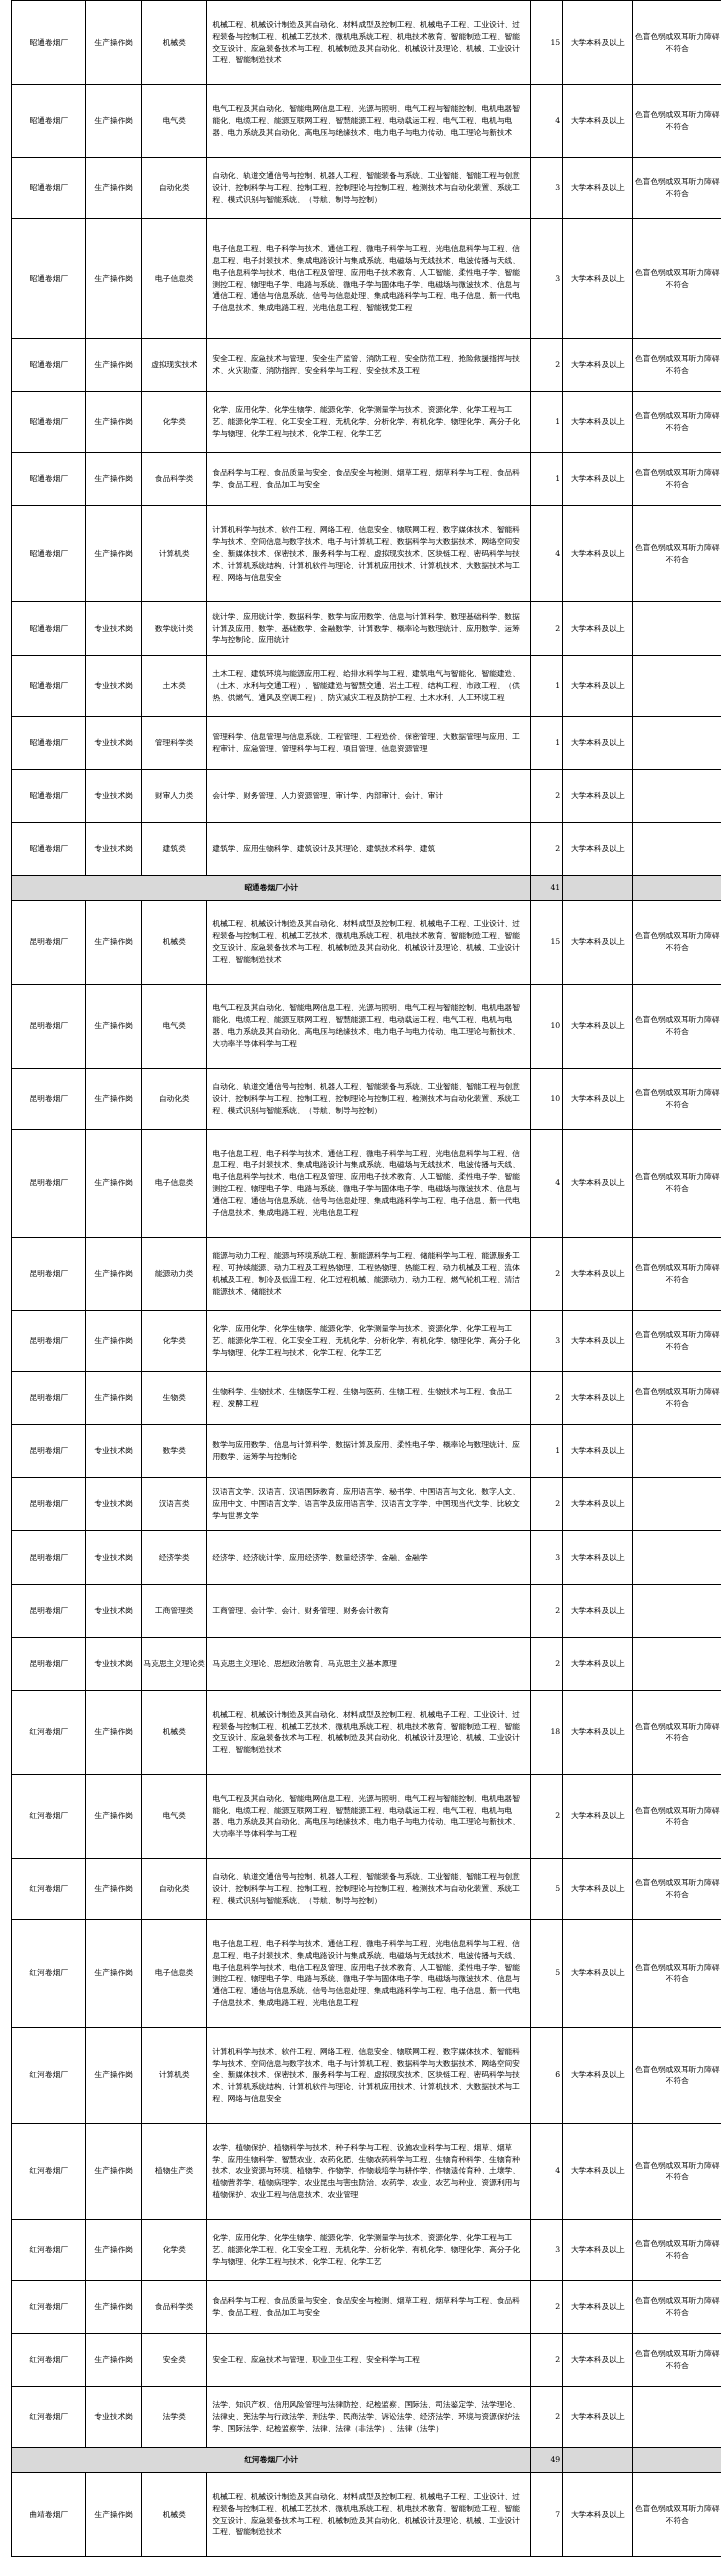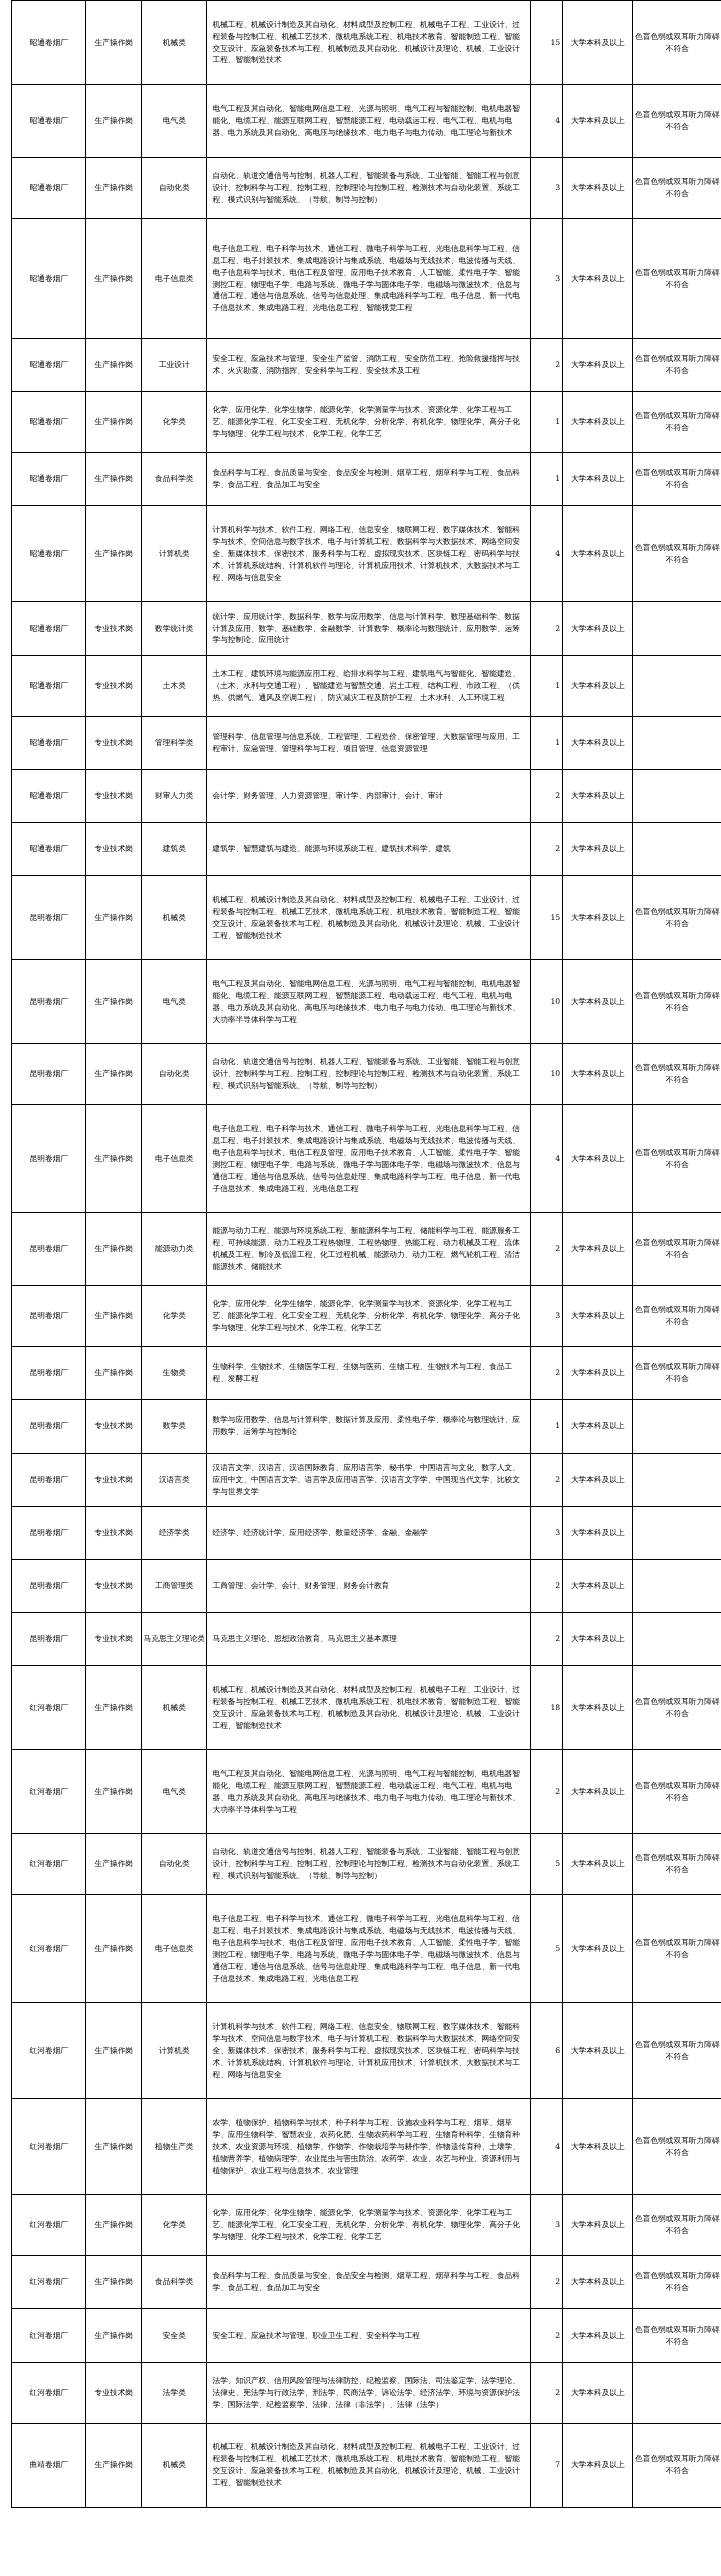--- a/index.html
+++ b/index.html
@@ -72,21 +72,21 @@
           <td class="center">生产操作岗</td>
           <td class="center">电子信息类</td>
           <td class="majors">电子信息工程、电子科学与技术、通信工程、微电子科学与工程、光电信息科学与工程、信息工程、电子封装技术、集成电路设计与集成系统、电磁场与无线技术、电波传播与天线、电子信息科学与技术、电信工程及管理、应用电子技术教育、人工智能、柔性电子学、智能测控工程、物理电子学、电路与系统、微电子学与固体电子学、电磁场与微波技术、信息与通信工程、通信与信息系统、信号与信息处理、集成电路科学与工程、电子信息、新一代电子信息技术、集成电路工程、光电信息工程、智能视觉工程</td>
           <td class="count">3</td>
           <td class="center">大学本科及以上</td>
           <td class="center">色盲色弱或双耳听力障碍不符合</td>
         </tr>
         <tr class="job-row" style="height: 49px;">
           <td class="center">昭通卷烟厂</td>
           <td class="center">生产操作岗</td>
-          <td class="center">工业设计</td>
+          <td class="center">虚拟现实技术</td>
           <td class="majors">安全工程、应急技术与管理、安全生产监管、消防工程、安全防范工程、抢险救援指挥与技术、火灾勘查、消防指挥、安全科学与工程、安全技术及工程</td>
           <td class="count">2</td>
           <td class="center">大学本科及以上</td>
           <td class="center">色盲色弱或双耳听力障碍不符合</td>
         </tr>
         <tr class="job-row" style="height: 61px;">
           <td class="center">昭通卷烟厂</td>
           <td class="center">生产操作岗</td>
           <td class="center">化学类</td>
           <td class="majors">化学、应用化学、化学生物学、能源化学、化学测量学与技术、资源化学、化学工程与工艺、能源化学工程、化工安全工程、无机化学、分析化学、有机化学、物理化学、高分子化学与物理、化学工程与技术、化学工程、化学工艺</td>
@@ -145,23 +145,29 @@
           <td class="center">财审人力类</td>
           <td class="majors">会计学、财务管理、人力资源管理、审计学、内部审计、会计、审计</td>
           <td class="count">2</td>
           <td class="center">大学本科及以上</td>
           <td class="center"></td>
         </tr>
         <tr class="job-row" style="height: 25px;">
           <td class="center">昭通卷烟厂</td>
           <td class="center">专业技术岗</td>
           <td class="center">建筑类</td>
-          <td class="majors">建筑学、智慧建筑与建造、能源与环境系统工程、建筑技术科学、建筑</td>
-          <td class="count">2</td>
-          <td class="center">大学本科及以上</td>
+          <td class="majors">建筑学、应用生物科学、建筑设计及其理论、建筑技术科学、建筑</td>
+          <td class="count">2</td>
+          <td class="center">大学本科及以上</td>
+          <td class="center"></td>
+        </tr>
+        <tr class="subtotal">
+          <td class="subtotal-label" colspan="4">昭通卷烟厂小计</td>
+          <td class="count">41</td>
+          <td class="center"></td>
           <td class="center"></td>
         </tr>
         <tr class="job-row" style="height: 84px;">
           <td class="center">昆明卷烟厂</td>
           <td class="center">生产操作岗</td>
           <td class="center">机械类</td>
           <td class="majors">机械工程、机械设计制造及其自动化、材料成型及控制工程、机械电子工程、工业设计、过程装备与控制工程、机械工艺技术、微机电系统工程、机电技术教育、智能制造工程、智能交互设计、应急装备技术与工程、机械制造及其自动化、机械设计及理论、机械、工业设计工程、智能制造技术</td>
           <td class="count">15</td>
           <td class="center">大学本科及以上</td>
           <td class="center">色盲色弱或双耳听力障碍不符合</td>
@@ -346,20 +352,26 @@
           <td class="center">大学本科及以上</td>
           <td class="center">色盲色弱或双耳听力障碍不符合</td>
         </tr>
         <tr class="job-row" style="height: 61px;">
           <td class="center">红河卷烟厂</td>
           <td class="center">专业技术岗</td>
           <td class="center">法学类</td>
           <td class="majors">法学、知识产权、信用风险管理与法律防控、纪检监察、国际法、司法鉴定学、法学理论、法律史、宪法学与行政法学、刑法学、民商法学、诉讼法学、经济法学、环境与资源保护法学、国际法学、纪检监察学、法律、法律（非法学）、法律（法学）</td>
           <td class="count">2</td>
           <td class="center">大学本科及以上</td>
+          <td class="center"></td>
+        </tr>
+        <tr class="subtotal">
+          <td class="subtotal-label" colspan="4">红河卷烟厂小计</td>
+          <td class="count">49</td>
+          <td class="center"></td>
           <td class="center"></td>
         </tr>
         <tr class="job-row" style="height: 84px;">
           <td class="center">曲靖卷烟厂</td>
           <td class="center">生产操作岗</td>
           <td class="center">机械类</td>
           <td class="majors">机械工程、机械设计制造及其自动化、材料成型及控制工程、机械电子工程、工业设计、过程装备与控制工程、机械工艺技术、微机电系统工程、机电技术教育、智能制造工程、智能交互设计、应急装备技术与工程、机械制造及其自动化、机械设计及理论、机械、工业设计工程、智能制造技术</td>
           <td class="count">7</td>
           <td class="center">大学本科及以上</td>
           <td class="center">色盲色弱或双耳听力障碍不符合</td>

